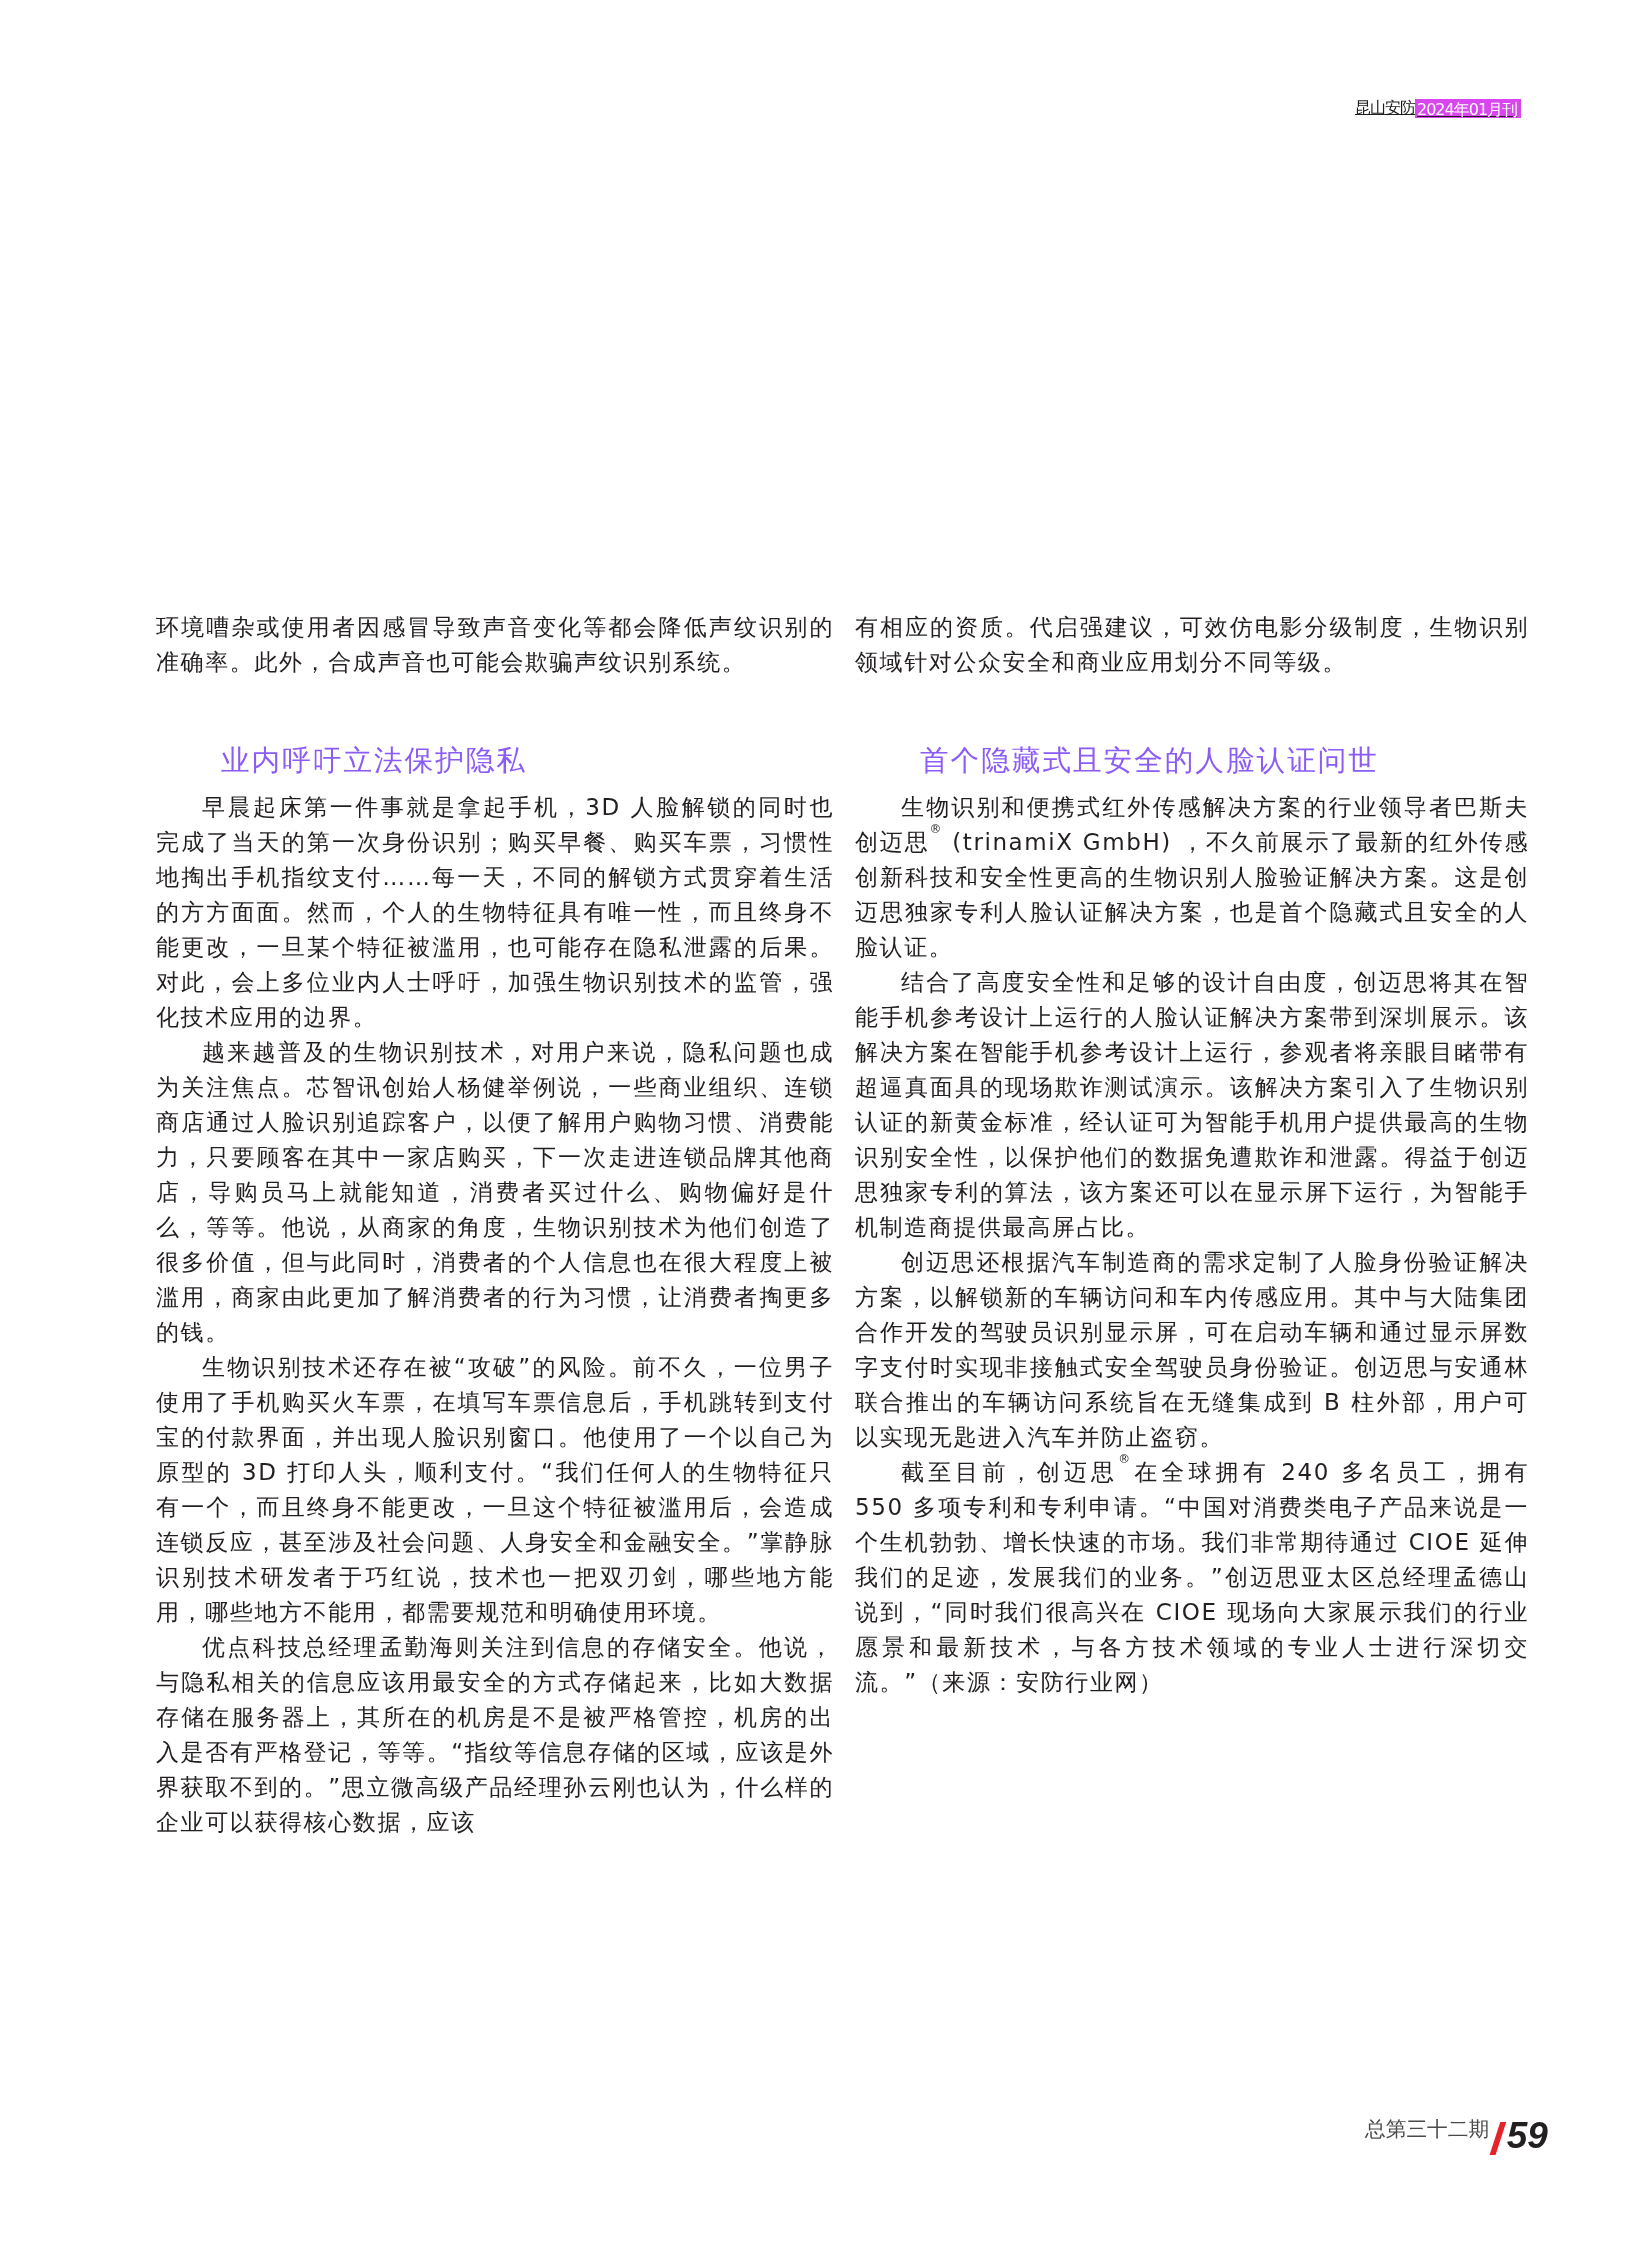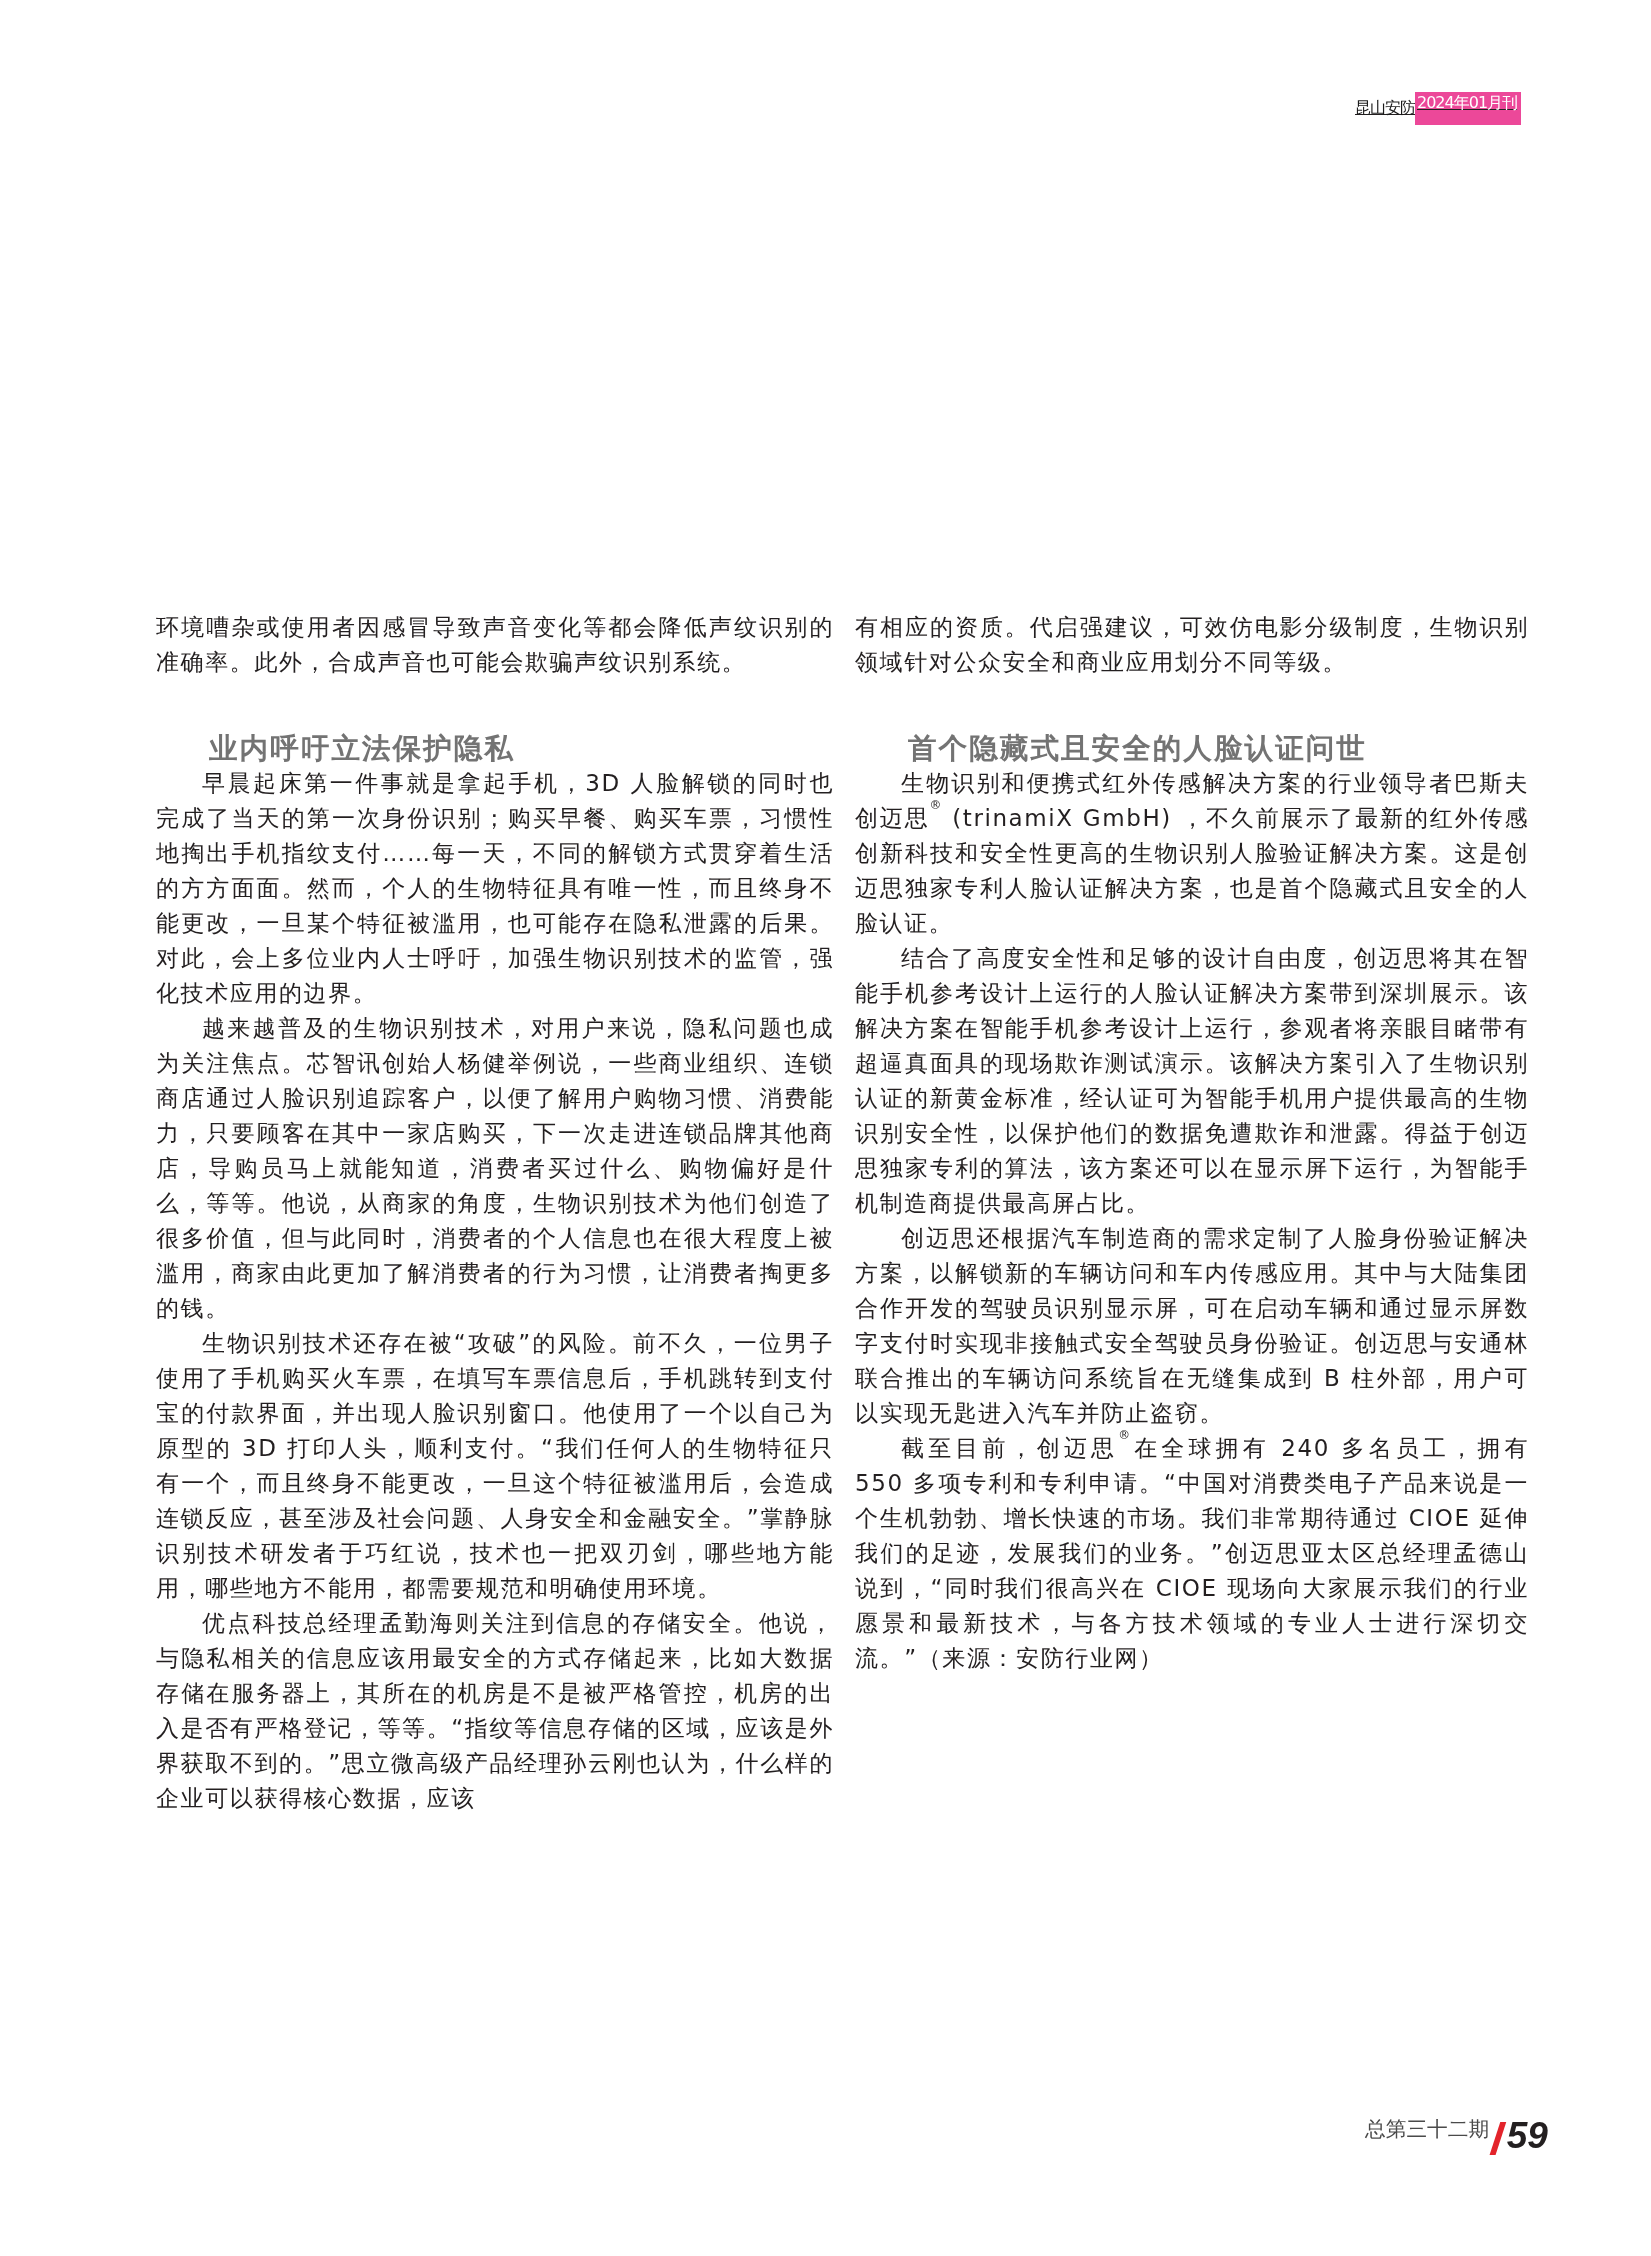--- a/index.html
+++ b/index.html
@@ -1,28 +1,28 @@
 <!DOCTYPE html>
 <html><head>
 <meta charset="utf-8">
 <style>
   html, body { margin:0; padding:0; background:#ffffff; }
   body { width:1652px; height:2257px; position:relative; overflow:hidden;
          font-family:"DejaVu Sans","Liberation Sans",sans-serif; color:#231f20; }
   .header { position:absolute; left:1355px; top:98px; height:21.7px; display:flex; align-items:center;
             font-size:16px; letter-spacing:-1px;text-decoration:underline; }
   .header .mag { color:#1a1a1a; }
-  .header .issue { background:#ec4899; color:#ffffff; padding:0 3.9px 0 2px; height:33px; line-height:21.7px; }
+  .header .issue { background:#d946ef; color:#ffffff; padding:0 3.9px 0 2px; height:19px; line-height:21.7px; }
   .col { position:absolute; top:610px; width:678px; font-size:23px; line-height:35px;
          letter-spacing:1.6px; text-align:justify; }
   .col.left { left:156px; }
   .col.right { left:855px; width:674px; }
   .col p { margin:0; }
   .col p.indent { text-indent:2em; }
-  .col h2 { margin:0; font-weight:bold; color:#737373; font-size:28.6px; letter-spacing:2px;
+  .col h2 { margin:12px; font-weight:normal; color:#8b5cf6; font-size:28.6px; letter-spacing:2px;
             line-height:35px; padding-left:53px; }
   .col .gap1 { height:51px; }
   .col .gap2 { height:51px; }
   sup { font-size:11.8px; vertical-align:top; line-height:9.9px; }
   .footer { position:absolute; left:1365px; top:2115px; display:flex; align-items:flex-end; }
   .footer .total { font-size:20.7px; color:#4a4a4a; letter-spacing:0px; margin-bottom:11px; }
   .footer .slash { width:5.9px; height:32.5px; background:#e3242b; transform:skewX(-18deg);
                    margin:0 5.9px 0 5.9px; }
   .footer .pageno { font-size:37px; font-weight:bold; font-style:italic; color:#231f20; line-height:37px;
                     font-family:"Liberation Sans",sans-serif; }

